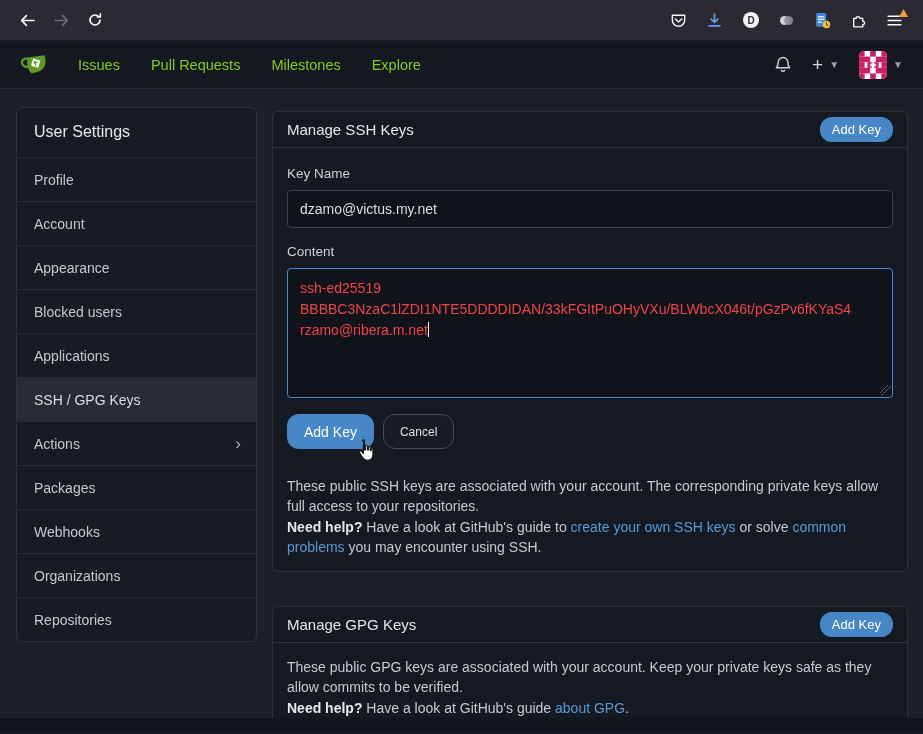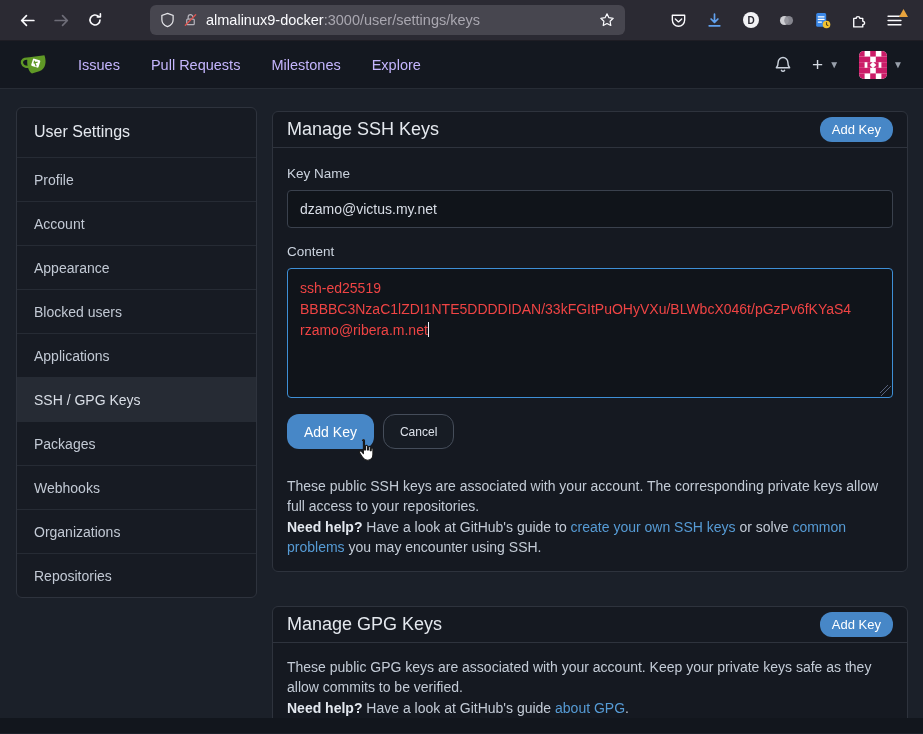--- a/index.html
+++ b/index.html
@@ -30,21 +30,21 @@
   .ext-icons { margin-left:auto; display:flex; align-items:center; gap:3px; padding-right:2px; }
   .ext-btn { width:33px; height:30px; display:flex; align-items:center; justify-content:center; position:relative; }
 
   
   .navbar {
     height:48px; background:#141820; border-bottom:1px solid #272c35;
     display:flex; align-items:center; padding:0 20px;
   }
   .gitea-logo { width:32px; height:32px; margin-right:26px; flex:0 0 auto; }
   .nav-links { display:flex; gap:31px; }
-  .nav-link { color:#c4b5fd; font-size:14.5px; cursor:pointer; }
+  .nav-link { color:#84cc16; font-size:14.5px; cursor:pointer; }
   .nav-right { margin-left:auto; display:flex; align-items:center; gap:20px; }
   .plus-group, .avatar-group { display:flex; align-items:center; gap:6px; }
   .plus-glyph { color:#d5dae3; font-size:19px; line-height:1; }
   .caret { color:#99a0ab; font-size:10px; }
   .avatar { width:28px; height:28px; border-radius:5px; overflow:hidden; }
 
   
   .page { position:relative; height:644px; }
   .footer-bar { position:absolute; left:0; top:629px; width:923px; height:15px; background:#12161d; }
 
@@ -59,21 +59,21 @@
   }
   .sidebar-item.selected { background:#262b34; color:#d9dee6; }
   .side-chevron { position:absolute; right:15px; top:0; color:#aab1bc; font-size:17px; }
 
   .main { position:absolute; left:272px; top:22px; width:636px; }
   .panel { background:#151921; border:1px solid #2e333d; border-radius:6px; }
   .panel-header {
     display:flex; align-items:center; justify-content:space-between;
     padding:5px 14px; border-bottom:1px solid #2e333d; min-height:34px;
   }
-  .panel-title { font-size:18px; color:#e4e8ee; }
+  .panel-title { font-size:15px; color:#e4e8ee; }
   .btn { font-family:inherit; cursor:pointer; border-radius:12px; }
   .btn-primary { background:#4787c7; border:none; color:#ffffff; }
   .btn-header { font-size:13px; padding:5px 12px; }
   .panel-body { padding:14px; }
 
   .field-label { font-size:13.5px; color:#cbd3de; margin:4px 0 9px; }
   .text-input {
     width:100%; height:38px; background:#10141a; border:1px solid #3a414d; border-radius:4px;
     color:#d8dde6; font-size:14px; padding:0 12px; font-family:inherit; outline:none;
   }
@@ -117,40 +117,20 @@
         <path d="M2 8h11.5M9 3.5L13.5 8 9 12.5" fill="none" stroke="#6e6d78" stroke-width="1.6" stroke-linecap="round" stroke-linejoin="round"></path>
       </svg>
   </div>
   <div class="nav-btn">
     <svg width="16" height="16" viewBox="0 0 16 16">
         <path d="M13 8A5 5 0 1 1 11.5 4.4" fill="none" stroke="#fbfbfe" stroke-width="1.6" stroke-linecap="round"></path>
         <path d="M13.4 1.8v3.1h-3.1" fill="none" stroke="#fbfbfe" stroke-width="1.6" stroke-linecap="round" stroke-linejoin="round"></path>
       </svg>
   </div>
 
-  <div class="urlbar">
-    <span style="display:flex">
-      <svg width="15" height="16" viewBox="0 0 16 16">
-          <path d="M8 1l6 2.2v4.6c0 3.8-2.6 6.1-6 7.2-3.4-1.1-6-3.4-6-7.2V3.2z" fill="none" stroke="#e6e6ea" stroke-width="1.3"></path>
-        </svg>
-    </span>
-    <span style="display:flex">
-      <svg width="15" height="16" viewBox="0 0 16 16">
-        <path d="M5.5 7V4.8a2.5 2.5 0 0 1 5 0" fill="none" stroke="#b6b4bc" stroke-width="1.3"></path>
-        <rect x="4" y="7" width="8" height="6" rx="1" fill="none" stroke="#b6b4bc" stroke-width="1.3"></rect>
-        <path d="M2.5 13.5L13.5 2.5" stroke="#d9534f" stroke-width="1.5" stroke-linecap="round"></path>
-      </svg>
-    </span>
-    <span class="url-text"><span class="url-domain">almalinux9-docker</span><span class="url-path">:3000/user/settings/keys</span></span>
-    <span style="display:flex">
-      <svg width="16" height="16" viewBox="0 0 16 16">
-          <path d="M8 1.8l1.9 3.9 4.3.6-3.1 3 .7 4.2L8 11.5l-3.8 2 .7-4.2-3.1-3 4.3-.6z" fill="none" stroke="#fbfbfe" stroke-width="1.2" stroke-linejoin="round"></path>
-        </svg>
-    </span>
-  </div>
 
   <div class="ext-icons">
     <div class="ext-btn">
       <svg width="17" height="17" viewBox="0 0 16 16">
           <path d="M2.2 3h11.6v4.6a5.8 5.8 0 0 1-11.6 0z" fill="none" stroke="#fbfbfe" stroke-width="1.3" stroke-linejoin="round"></path>
           <path d="M5 6.5l3 2.8 3-2.8" fill="none" stroke="#fbfbfe" stroke-width="1.3" stroke-linecap="round" stroke-linejoin="round"></path>
         </svg>
     </div>
     <div class="ext-btn">
       <svg width="17" height="17" viewBox="0 0 16 16">
@@ -248,20 +228,21 @@
 <div class="page">
 
   <div class="sidebar">
     <div class="sidebar-title">User Settings</div>
     <div class="sidebar-item">Profile</div>
     <div class="sidebar-item">Account</div>
     <div class="sidebar-item">Appearance</div>
     <div class="sidebar-item">Blocked users</div>
     <div class="sidebar-item">Applications</div>
     <div class="sidebar-item selected">SSH / GPG Keys</div>
+    <div class="sidebar-item"><span>Actions</span><span class="side-chevron">›</span></div>
     <div class="sidebar-item">Packages</div>
     <div class="sidebar-item">Webhooks</div>
     <div class="sidebar-item">Organizations</div>
     <div class="sidebar-item">Repositories</div>
   </div>
 
   <div class="main">
 
     <div class="panel">
       <div class="panel-header">

